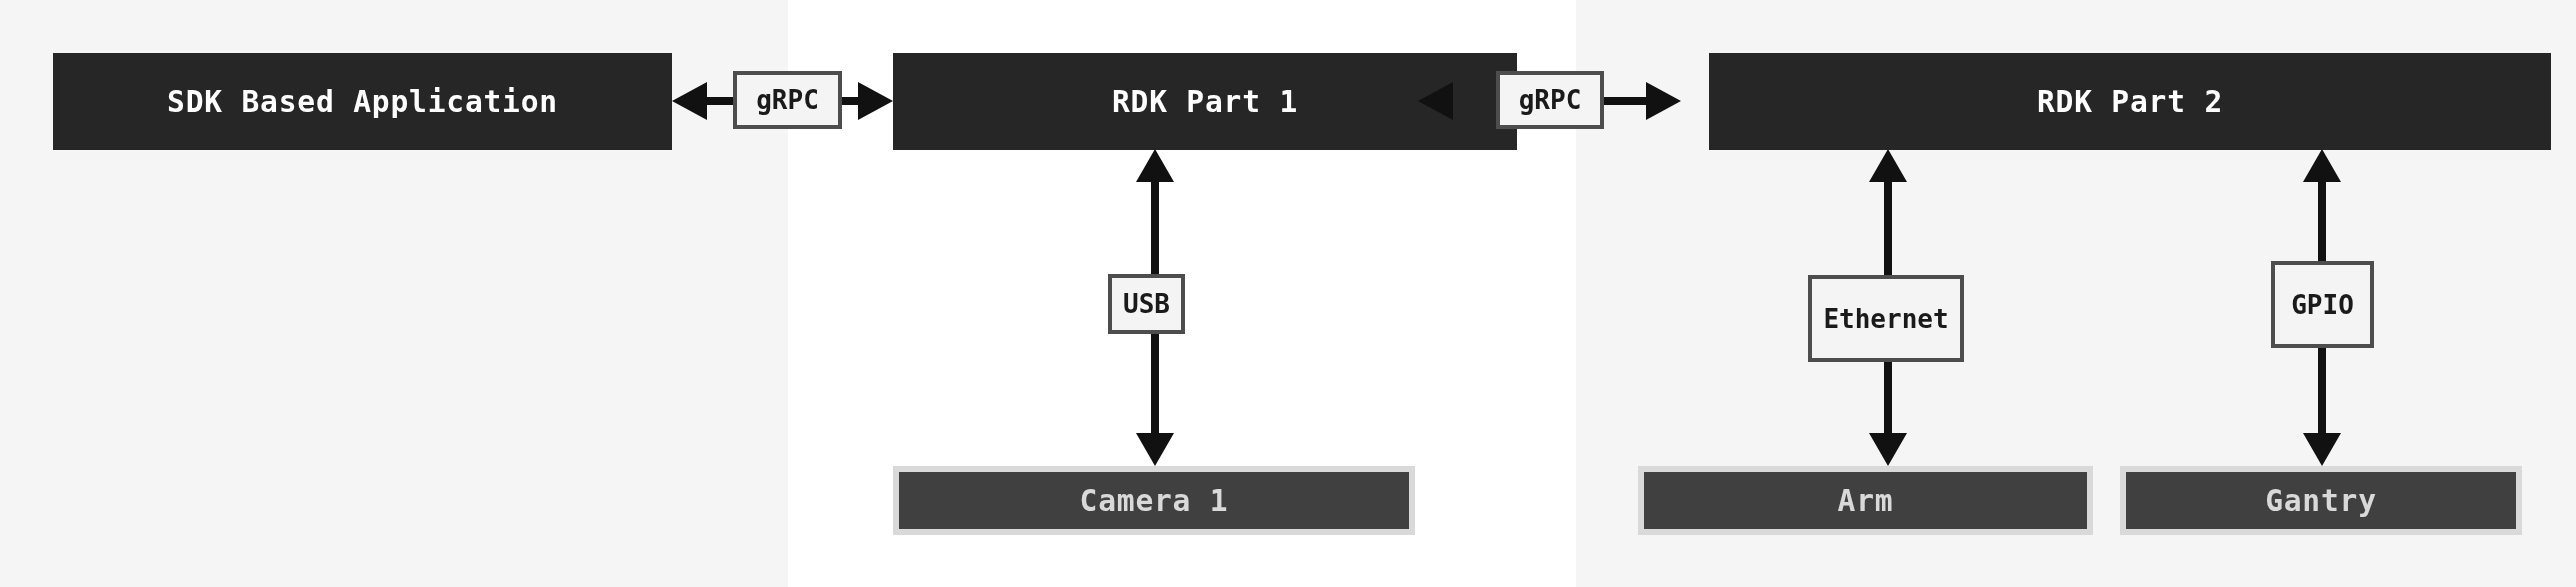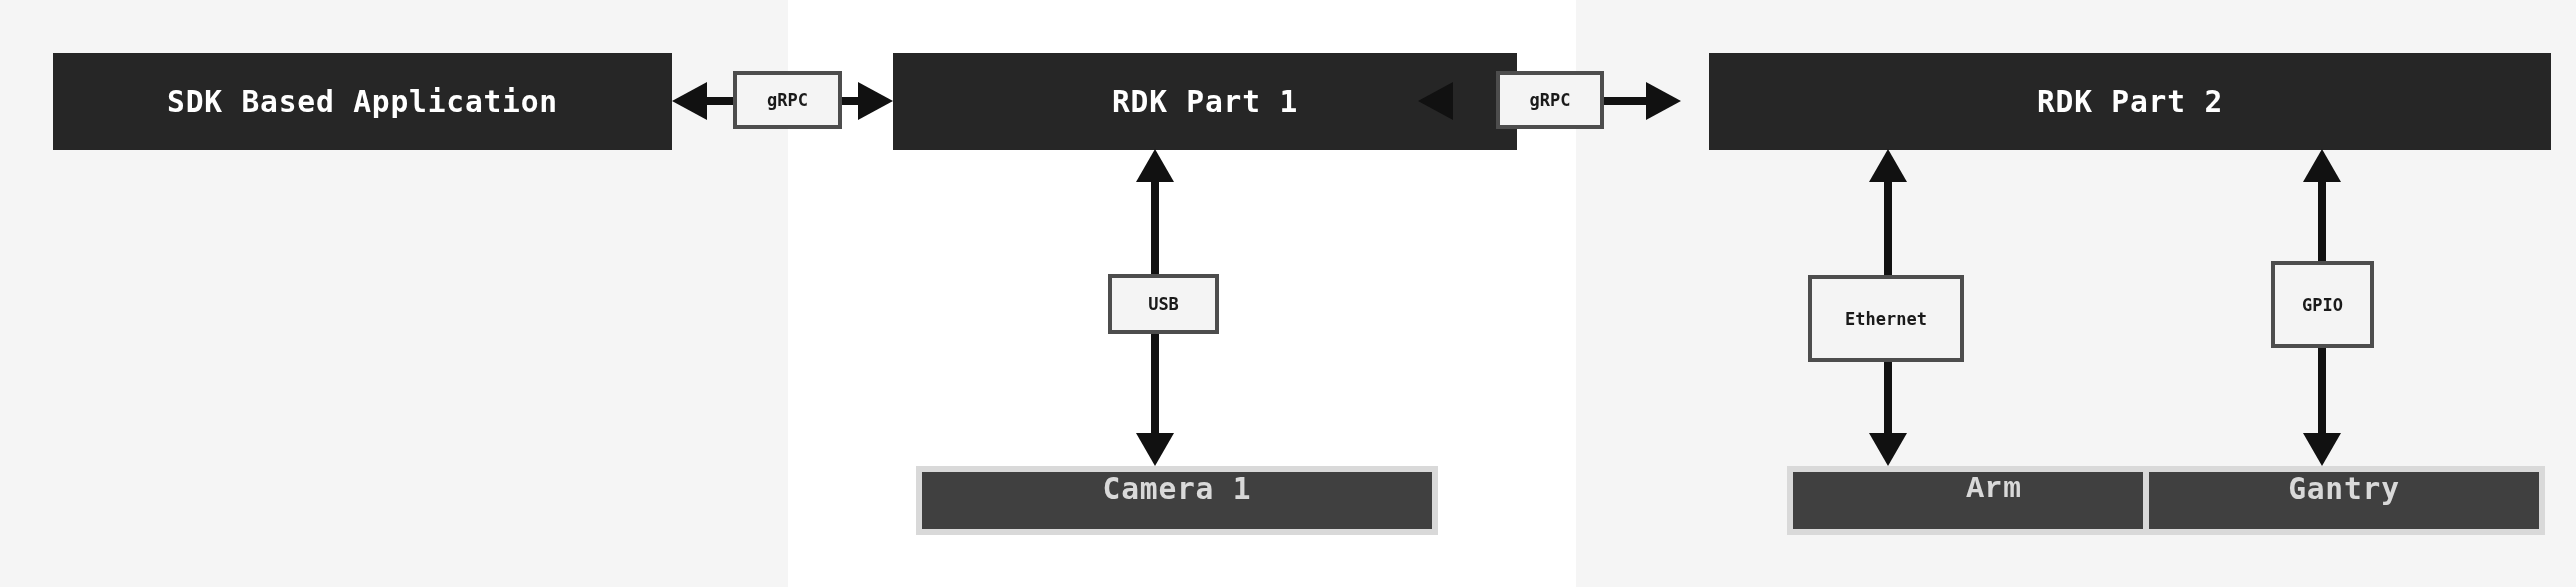--- a/index.html
+++ b/index.html
@@ -26,41 +26,40 @@
   }
   #node-sdk  { left: 53px;   width: 619px; }
   #node-rdk1 { left: 893px; width: 624px; }
   #node-rdk2 { left: 1681px; width: 842px; margin-left: 28px; }
 
   
   .device {
     position: absolute; top: 466px; height: 69px; box-sizing: border-box;
     background: #404040; border: 6.6px solid #d9d9d9;
     color: #d9d9d9;
-    display: flex; align-items: flex-start; justify-content: center;
+    display: flex; align-items: center; justify-content: center;
     font-weight: bold; font-size: 29.6px; letter-spacing: 0.8px;
     z-index: 2;
-    margin-left: 23px;
   }
   #device-camera { left: 893px; width: 522px; }
-  #device-arm    { left: 1764px; width: 414px; font-family: Liberation Mono, monospace; }
+  #device-arm    { left: 1638px; width: 455px; }
   #device-gantry { left: 2120px; width: 402px; }
 
   
   .conn-label {
     position: absolute; box-sizing: border-box;
     background: #f4f4f4; border: 4.1px solid #4d4d4d;
     color: #1a1a1a;
     display: flex; align-items: center; justify-content: center;
-    font-weight: bold; font-size: 17px;
+    font-weight: bold; font-size: 26px;
     z-index: 3;
   }
   #label-grpc1    { left: 733px;  top: 71px;  width: 109px; height: 58px; }
   #label-grpc2    { left: 1496px; top: 71px;  width: 108px; height: 58px; }
-  #label-usb      { left: 1108px; top: 274px; width: 111px; height: 60px; }
+  #label-usb      { left: 1108px; top: 274px; width: 77px; height: 60px; }
   #label-ethernet { left: 1808px; top: 275px; width: 156px; height: 87px; }
   #label-gpio     { left: 2271px; top: 261px; width: 103px; height: 87px; }
 
   
   .shaft-h { position: absolute; top: 97px; height: 8.2px; background: #111111; z-index: 1; }
   #shaft-a1 { left: 699px;  width: 34px; }
   #shaft-a2 { left: 842px; width: 21.3px; }
   #shaft-a3 { left: 1447px; width: 48px; }
   #shaft-a4 { left: 1603px; width: 48px; }
   .shaft-v { position: absolute; top: 179px; height: 258px; width: 8.2px; background: #111111; z-index: 1; }

